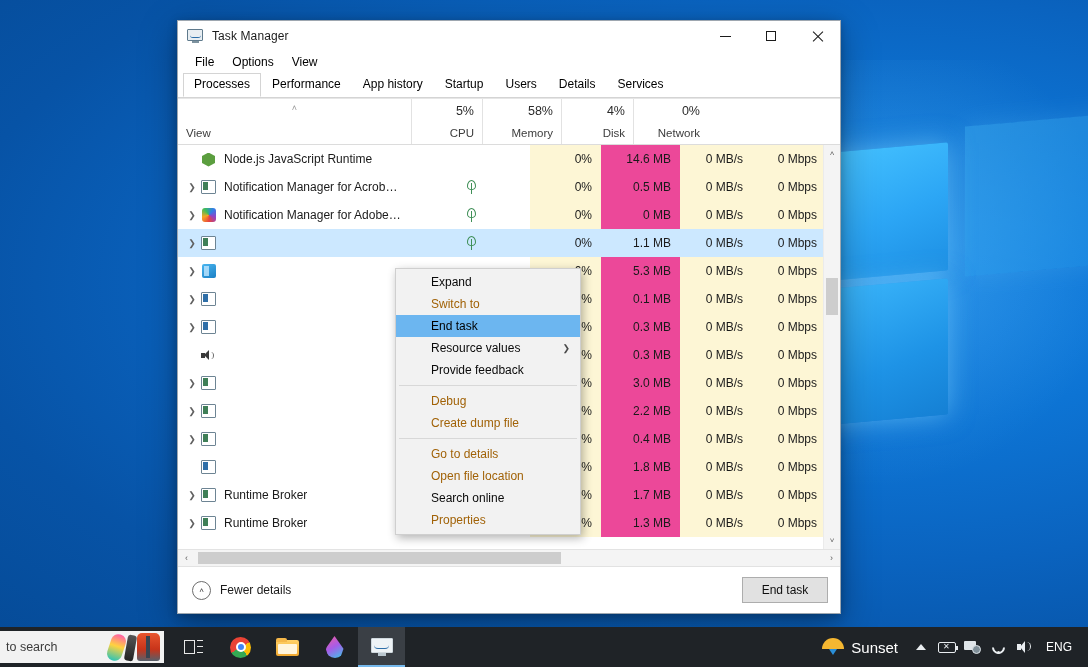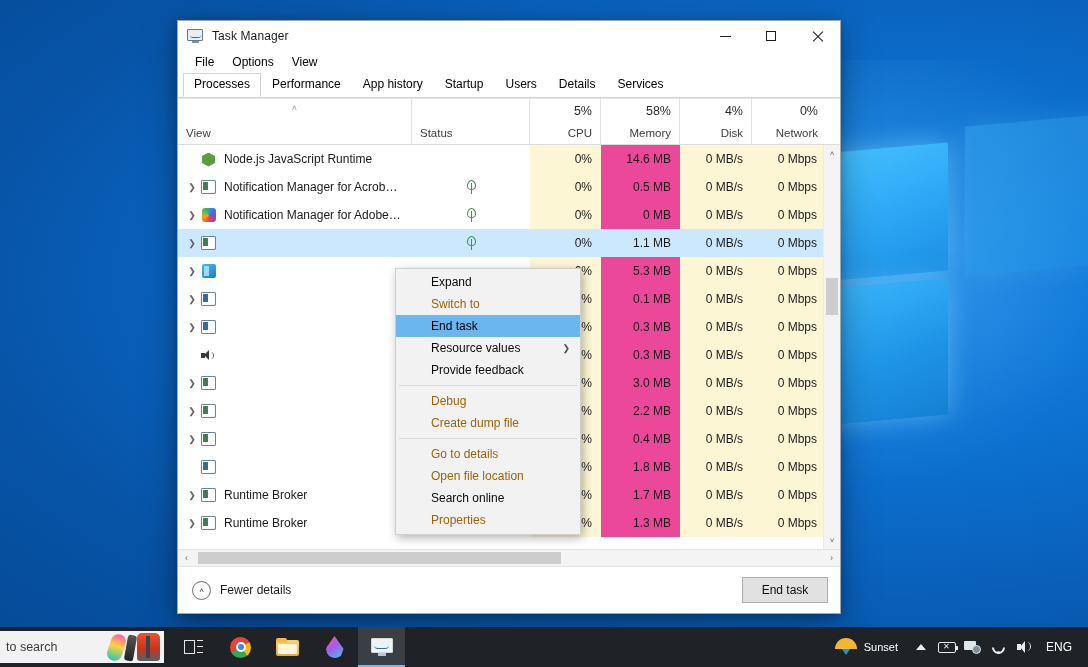--- a/index.html
+++ b/index.html
@@ -329,21 +329,21 @@
     border-bottom: 1.6px solid #2d6ea8; border-radius: 0 0 4px 4px; }
   .ic-tmtb .bs { position:absolute; left:7px; top:15px; width:8px; height:2.5px; background:#b9c6ce; }
 
   #tray { margin-left: auto; display: flex; align-items: center; height: 40px; padding-right: 8px; gap: 0; }
   #weather { display: flex; align-items: center; gap: 7px; padding: 0 10px; height: 40px; }
   .sun-ico { width: 22px; height: 20px; position: relative; }
   .sun-ico .dome { position:absolute; left:0; top:1px; width:22px; height:11px;
     background:#f5b731; border-radius: 11px 11px 0 0; }
   .sun-ico .arr { position:absolute; left:7px; top:12px; width:0; height:0;
     border-left:4px solid transparent; border-right:4px solid transparent; border-top:6px solid #2a8fd8; }
-  #weather-text { font-size: 11px; color: #ffffff; text-align: right; }
+  #weather-text { font-size: 15px; color: #ffffff; text-align: right; }
   .tray-ic { width: 26px; height: 40px; display: flex; align-items: center; justify-content: center;
     color: #e9edf0; font-size: 12px; }
   #tray-lang { font-size: 12px; color: #fff; padding: 0 8px; }
 
   .ic-chevup { width:0; height:0; border-left:5px solid transparent; border-right:5px solid transparent;
     border-bottom:6px solid #e9edf0; }
   .ic-battery { width: 18px; height: 11px; border: 1.4px solid #e9edf0; border-radius: 2px; position: relative; }
   .ic-battery:after { content:""; position:absolute; right:-3.5px; top:3px; width:2px; height:4px; background:#e9edf0; }
   .ic-battery .x { position:absolute; left:4px; top:0.5px; font-size:8px; color:#e9edf0; line-height:8px; }
   .ic-net2 { width: 17px; height: 14px; position: relative; }
@@ -410,23 +410,20 @@
     <div class="tab">Services</div>
   </div>
 
   <div id="table-area">
 
     <div id="colhead">
       <div class="ch" id="ch-name">
         <div class="ch-sort">˄</div>
         <div class="lbl">View</div>
       </div>
-      <div class="ch" id="ch-status">
-        <div class="lbl">Status</div>
-      </div>
       <div class="ch num" id="ch-cpu">
         <div class="pct">5%</div>
         <div class="lbl">CPU</div>
       </div>
       <div class="ch num" id="ch-mem">
         <div class="pct">58%</div>
         <div class="lbl">Memory</div>
       </div>
       <div class="ch num" id="ch-disk">
         <div class="pct">4%</div>

